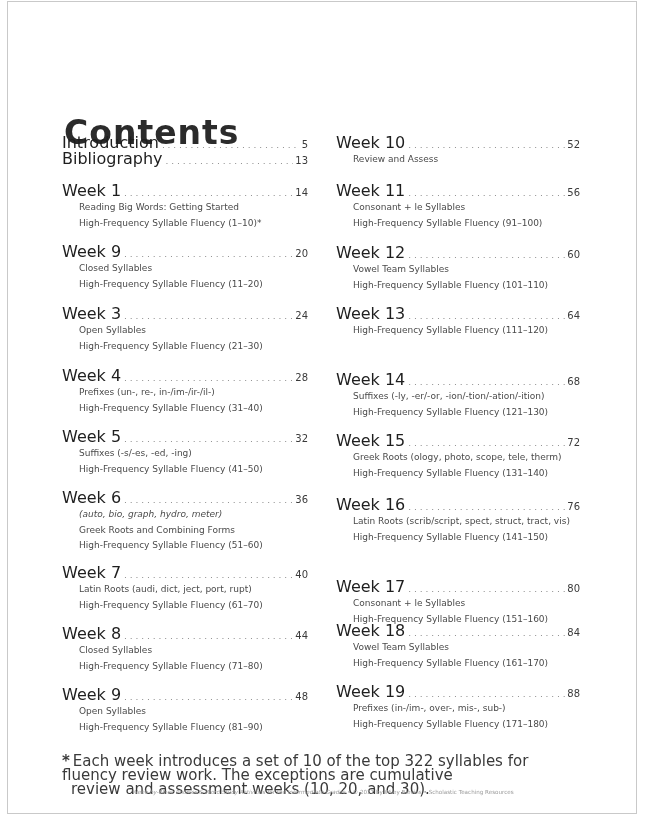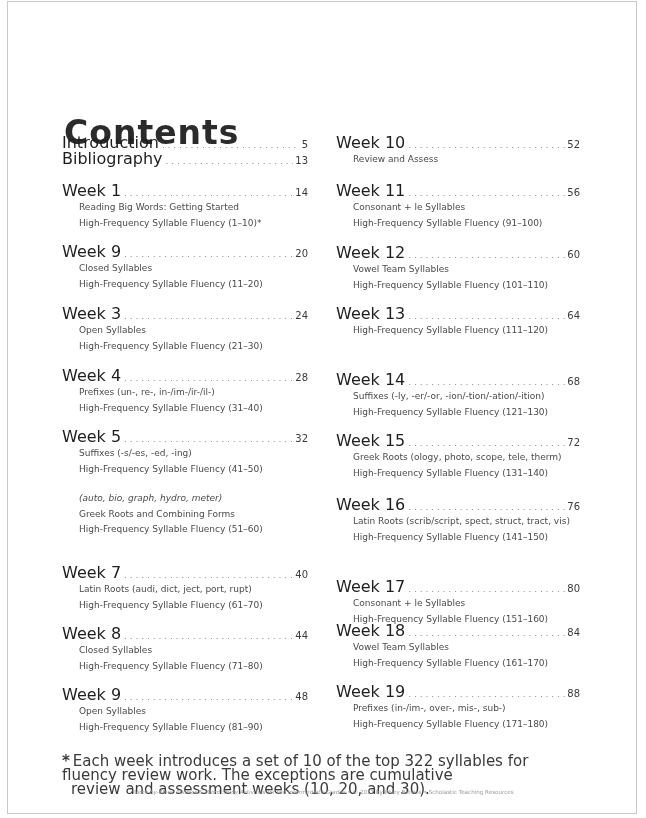--- a/index.html
+++ b/index.html
@@ -172,20 +172,25 @@
   <div class="head-line">
     <span class="head-label">Week 5</span>
     <span class="leader"></span>
     <span class="page-num">32</span>
   </div>
   <div class="sub-line">Suffixes (-s/-es, -ed, -ing)</div>
   <div class="sub-line">High-Frequency Syllable Fluency (41–50)</div>
 </div>
 
 <div class="entry left" style="top:491px">
+  <div class="head-line">
+    <span class="head-label">Week 6</span>
+    <span class="leader"></span>
+    <span class="page-num">36</span>
+  </div>
   <div class="sub-line" style="font-style:italic">(auto, bio, graph, hydro, meter)</div>
   <div class="sub-line">Greek Roots and Combining Forms</div>
   <div class="sub-line">High-Frequency Syllable Fluency (51–60)</div>
 </div>
 
 <div class="entry left" style="top:566px">
   <div class="head-line">
     <span class="head-label">Week 7</span>
     <span class="leader"></span>
     <span class="page-num">40</span>

